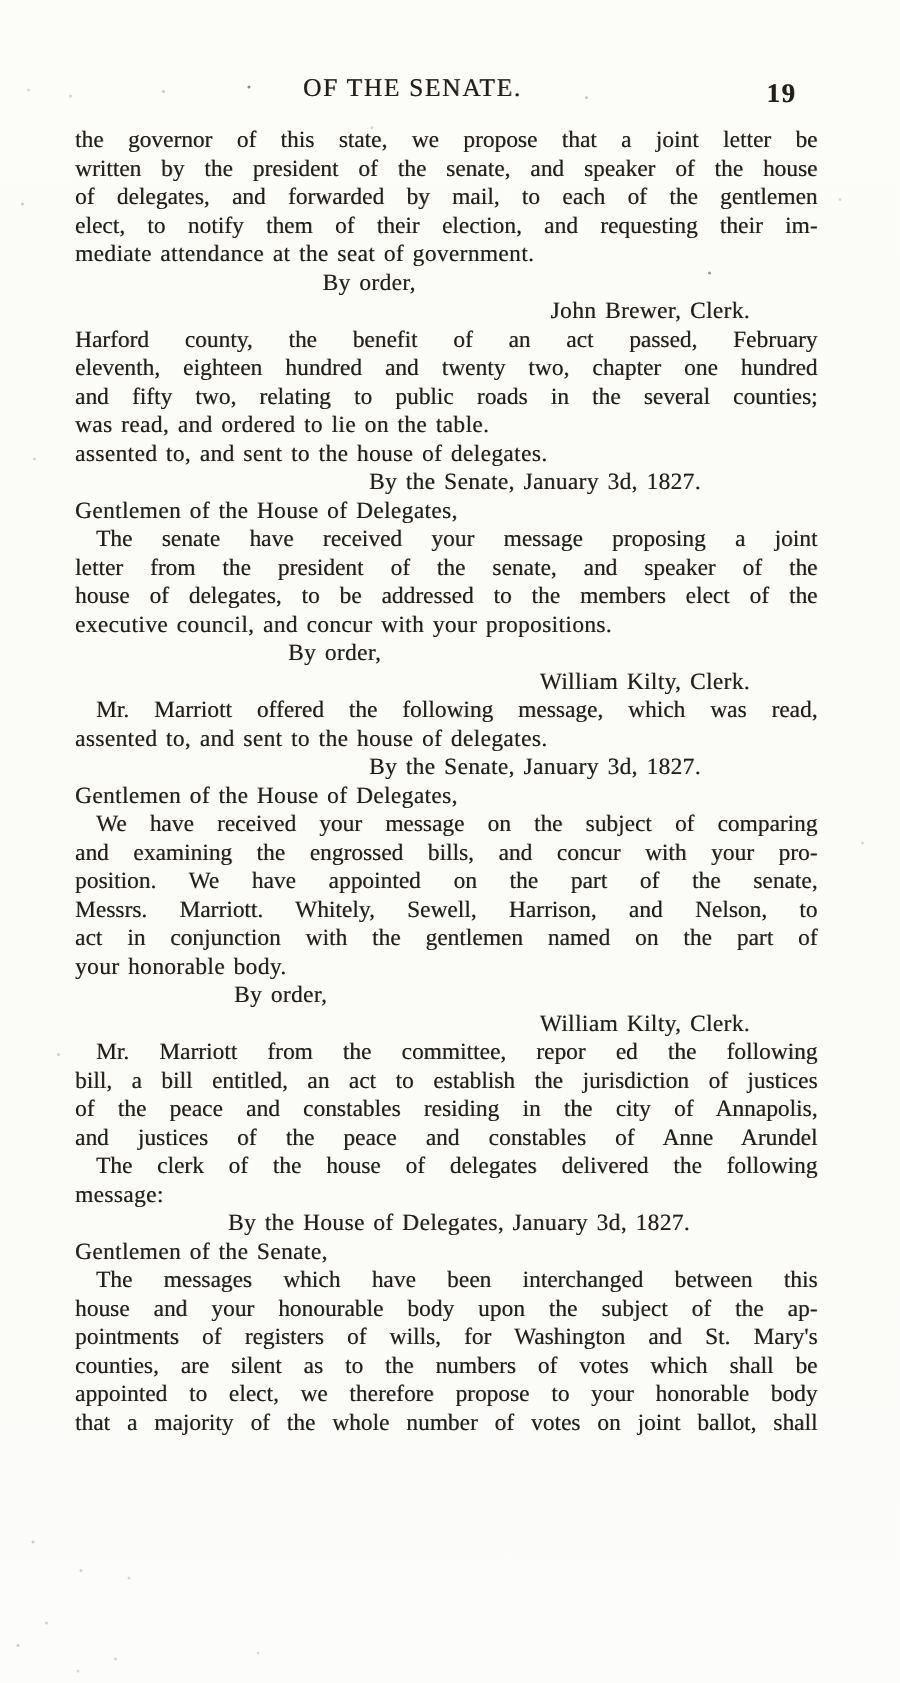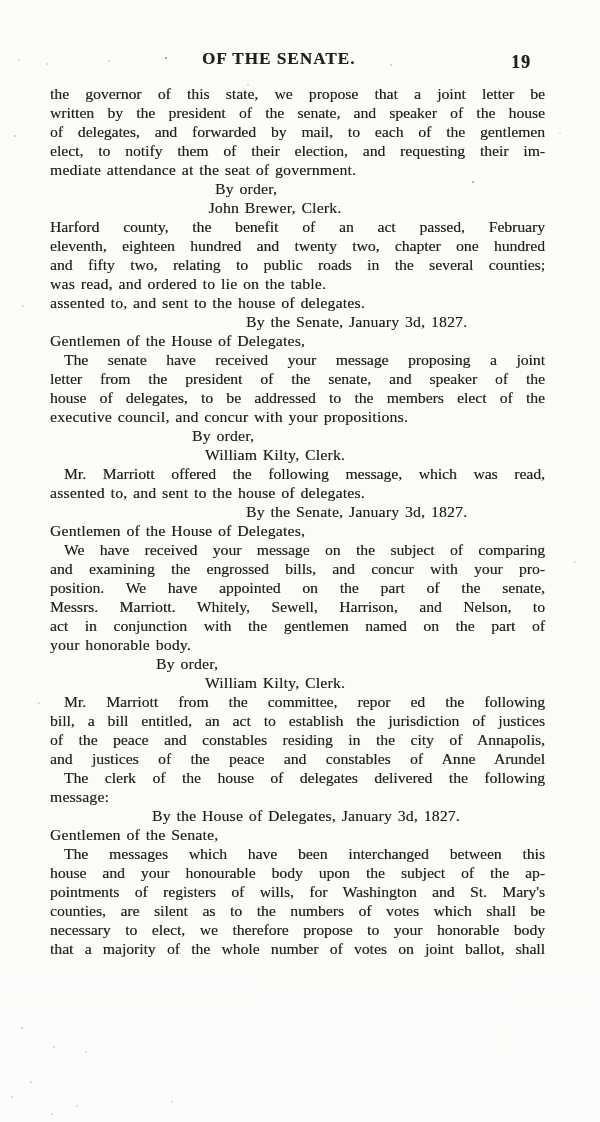--- a/index.html
+++ b/index.html
@@ -5,40 +5,40 @@
   html,body{margin:0;padding:0;}
   body{width:600px;height:1122px;overflow:hidden;background:#e9e7e2;}
   .scan{
     position:relative;width:600px;height:1122px;overflow:hidden;
     background:linear-gradient(180deg,#fcfcf9 0%,#fbfbf8 60%,#fcfcfa 100%);
     font-family:"Liberation Serif","DejaVu Serif",serif;
     color:var(--ink,#221e19);
   }
   .rh-title{
     position:absolute;left:202px;top:49px;
-    font-size:17px;font-weight:700;letter-spacing:1.1px;
+    font-size:17px;font-weight:400;letter-spacing:1.1px;
     text-shadow:.4px .3px .4px rgba(30,26,20,.55);
   }
   .rh-page{
     position:absolute;left:511px;top:52px;
     font-size:18px;font-weight:700;letter-spacing:1px;
     text-shadow:.4px .3px .4px rgba(30,26,20,.55);
   }
   .textcol{position:absolute;left:50px;top:84px;width:495px;}
   .ln{
     font-size:15.6px;line-height:19px;height:19px;
     letter-spacing:.25px;word-spacing:1.6px;
     text-shadow:.35px .25px .35px rgba(30,26,20,.5);
   }
   .j{text-align:justify;text-align-last:justify;letter-spacing:0;word-spacing:0;}
   .ind{text-indent:14px;}
   .by1{padding-left:165px;}
   .by2{padding-left:142px;}
   .by3{padding-left:106px;}
-  .sig{text-align:center;padding-right:45px;}
+  .sig{text-align:right;padding-right:45px;}
   .date1{padding-left:196px;}
   .date2{padding-left:102px;}
   .specks{
     position:absolute;left:0;top:0;width:2px;height:2px;border-radius:50%;
     background:transparent;pointer-events:none;
     box-shadow:
       165px 57px 0 0 #8a8880, 108px 60px 0 0 #cfcdc6, 46px 63px 0 0 #d2d0c9,
       18px 59px 0 0 #d8d6cf, 390px 64px 0 0 #c9c7c0, 247px 84px 0 0 #d8d6cf,
       559px 132px 0 0 #dcdad3, 14px 135px 0 0 #cccac3, 472px 181px 0 0 #9a978f,
       22px 305px 0 0 #d6d4cd, 306px 476px 0 0 #8f8c84, 574px 561px 0 0 #d8d6cf,
@@ -94,16 +94,16 @@
     <div class="ln j">of the peace and constables residing in the city of Annapolis,</div>
     <div class="ln j">and justices of the peace and constables of Anne Arundel</div>
     <div class="ln j ind">The clerk of the house of delegates delivered the following</div>
     <div class="ln">message:</div>
     <div class="ln date2">By the House of Delegates, January 3d, 1827.</div>
     <div class="ln">Gentlemen of the Senate,</div>
     <div class="ln j ind">The messages which have been interchanged between this</div>
     <div class="ln j">house and your honourable body upon the subject of the ap-</div>
     <div class="ln j">pointments of registers of wills, for Washington and St. Mary's</div>
     <div class="ln j">counties, are silent as to the numbers of votes which shall be</div>
-    <div class="ln j">necessary to elect, we therefore propose to your honorable body</div>
+    <div class="ln j">appointed to elect, we therefore propose to your honorable body</div>
     <div class="ln j">that a majority of the whole number of votes on joint ballot, shall</div>
   </div>
 </div>
 
 </body></html>

